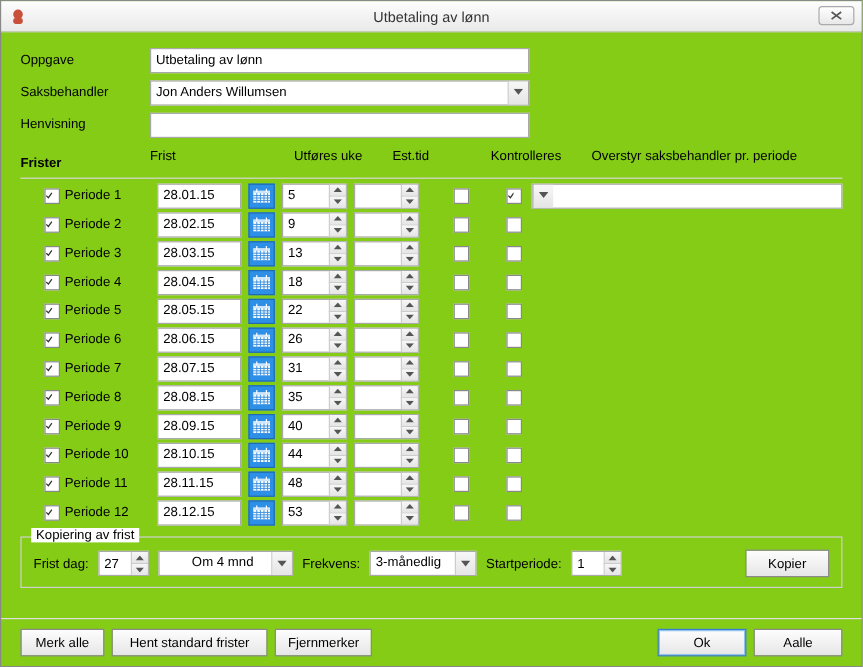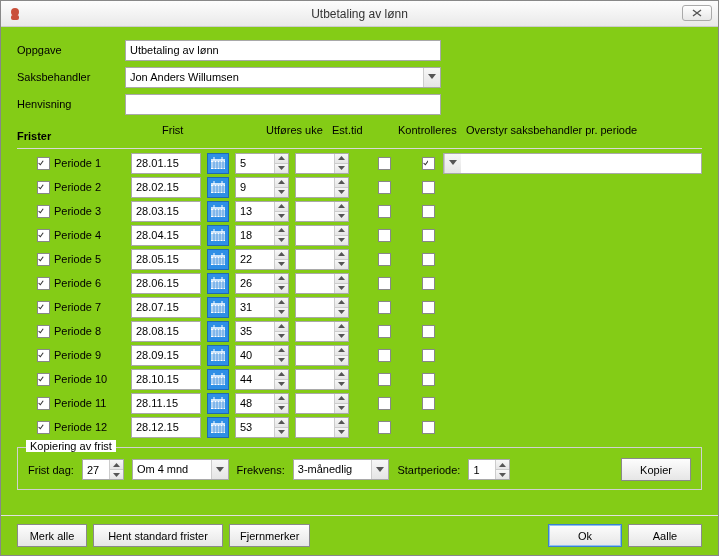--- a/index.html
+++ b/index.html
@@ -192,21 +192,21 @@
     padding: 0 4px;
     font-size: 11px;
   }
   .copy-row {
     display:flex;
     align-items:center;
     gap: 8px;
   }
   .copy-row .lbl { white-space:nowrap; }
   .copy-row .spin-small { width:42px; }
-  .copy-row .combo-mid { width:140px; }
+  .copy-row .combo-mid { width:140px;padding-left:23px; }
   .copy-row .combo-big { width:120px;justify-content:center; }
   .btn {
     height: 23px;
     min-width: 70px;
     padding: 0 10px;
     border: 1px solid #8a8a8a;
     background: linear-gradient(#fdfdfd,#e6e6e6);
     font: inherit;
     cursor: default;
     display:inline-flex; align-items:center; justify-content:center;
@@ -262,21 +262,21 @@
       </div>
     </div>
 
     <div class="form-row">
       <div class="label"><span class="u">H</span><span>envisning</span></div>
       <input class="text-input" style="flex: 0 0 316px;" value="">
     </div>
 
     <div style="display:flex; margin-top:4px;">
       <div class="section-heading" style="width:108px">Frister</div>
-      <div style="display:flex; gap:6px;margin-left:37px;">
+      <div style="display:flex; gap:22px;">
         <div class="h-frist" style="width:98px">Frist</div>
         <div class="h-uke" style="width:60px">Utføres uke</div>
         <div class="h-est" style="width:60px">Est.tid</div>
         <div class="h-kontroll" style="width:62px">Kontrolleres</div>
         <div>Overstyr saksbehandler pr. periode</div>
       </div>
     </div>
     <hr class="sep">
 
     <div id="rows-container">

